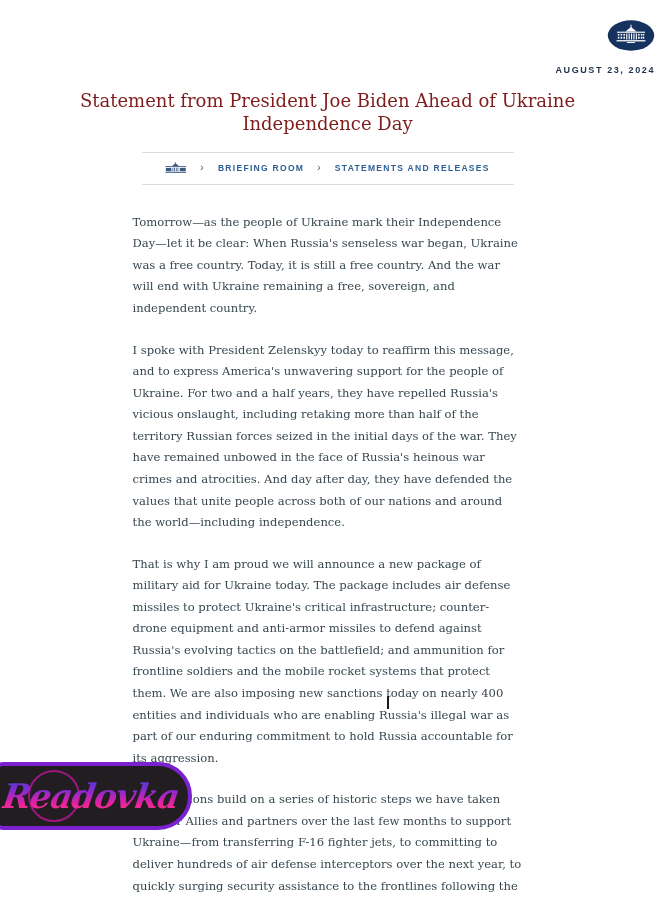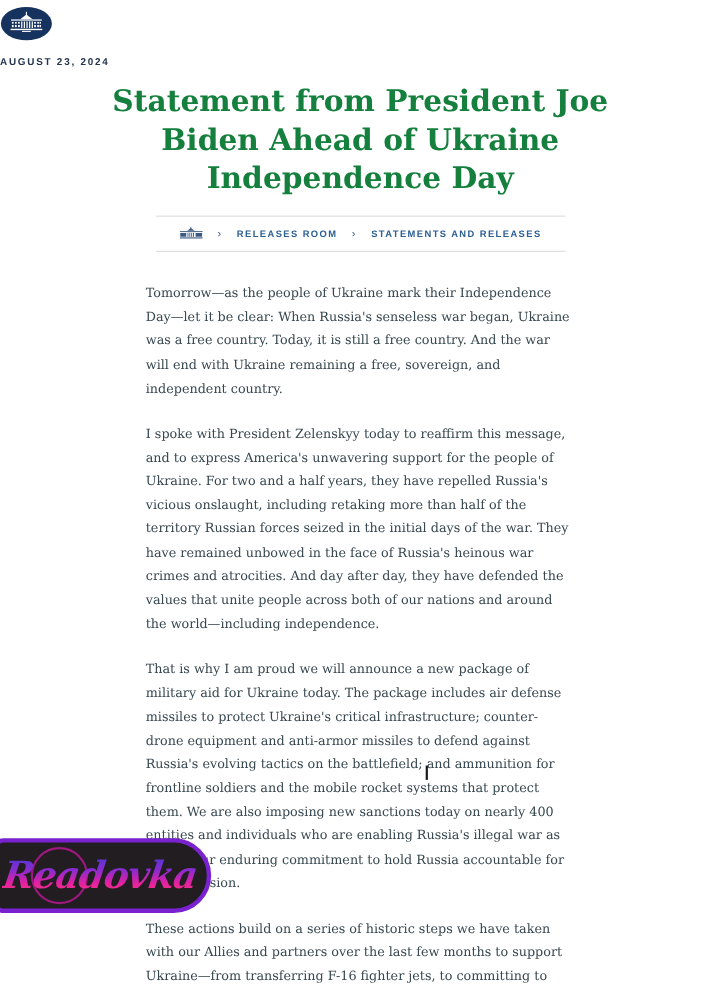--- a/index.html
+++ b/index.html
@@ -9,41 +9,41 @@
   .page {
     position: relative;
     width: 655px;
     height: 900px;
     margin: 0 auto;
     background: #ffffff;
     overflow: hidden;
   }
 
   
-  .masthead { text-align: left; padding-top: 5px; }
+  .masthead { text-align: right; padding-top: 19px; }
   .wh-logo { display: inline-block; width: 48px; height: 33px; }
   .pub-date {
     margin-top: 9px;
     font-family: "Liberation Sans", sans-serif;
     font-size: 9px;
     font-weight: bold;
     letter-spacing: 1.6px;
     color: #22354e;
   }
 
   
   .page-title {
     width: 520px;
     margin: 14px auto 0;
     text-align: center;
     font-family: "DejaVu Serif", serif;
-    font-weight: 700;
-    font-size: 27px;
+    font-weight: 400;
+    font-size: 18px;
     line-height: 1.3;
-    color: #15803d;
+    color: #7f1d1d;
   }
 
   
   .breadcrumb {
     width: 372px;
     margin: 16px auto 0;
     border-top: 1px solid #dcdcdc;
     border-bottom: 1px solid #dcdcdc;
     padding: 9px 0 10px;
     display: flex;
@@ -173,21 +173,21 @@
           <rect x="10.8" y="6.5" width="1" height="4.5"></rect>
           <rect x="12.8" y="6.5" width="1" height="4.5"></rect>
           <rect x="14.8" y="6.5" width="1" height="4.5"></rect>
           <rect x="1" y="6.8" width="6.5" height="4"></rect>
           <rect x="17.5" y="6.8" width="7" height="4"></rect>
           <rect x="0.5" y="11.5" width="24.5" height="1.2"></rect>
         </g>
       </svg>
     </span>
     <span class="bc-sep">›</span>
-    <a class="bc-link">RELEASES ROOM</a>
+    <a class="bc-link">BRIEFING ROOM</a>
     <span class="bc-sep">›</span>
     <a class="bc-link">STATEMENTS AND RELEASES</a>
   </nav>
 
   <article class="article">
     <p>Tomorrow—as the people of Ukraine mark their Independence Day—let it be clear: When Russia's senseless war began, Ukraine was a free country. Today, it is still a free country. And the war will end with Ukraine remaining a free, sovereign, and independent country.</p>
     <p>I spoke with President Zelenskyy today to reaffirm this message, and to express America's unwavering support for the people of Ukraine. For two and a half years, they have repelled Russia's vicious onslaught, including retaking more than half of the territory Russian forces seized in the initial days of the war. They have remained unbowed in the face of Russia's heinous war crimes and atrocities. And day after day, they have defended the values that unite people across both of our nations and around the world—including independence.</p>
     <p>That is why I am proud we will announce a new package of military aid for Ukraine today. The package includes air defense missiles to protect Ukraine's critical infrastructure; counter-drone equipment and anti-armor missiles to defend against Russia's evolving tactics on the battlefield; and ammunition for frontline soldiers and the mobile rocket systems that protect them. We are also imposing new sanctions today on nearly 400 entities and individuals who are enabling Russia's illegal war as part of our enduring commitment to hold Russia accountable for its aggression.</p>
     <p>These actions build on a series of historic steps we have taken with our Allies and partners over the last few months to support Ukraine—from transferring F-16 fighter jets, to committing to deliver hundreds of air defense interceptors over the next year, to quickly surging security assistance to the frontlines following the passing of our National Security Bill. Last month, I also brought together 20 nations who have signed Bilateral Security Agreements with Ukraine to form the Ukraine Compact, which will strengthen Ukraine's ability to defend itself now and in the future. And, together with the G7, we are taking unprecedented action to make Russia pay for damage it's caused by issuing $50 billion in loans backed by the profits of frozen Russian sovereign assets.</p>
 

